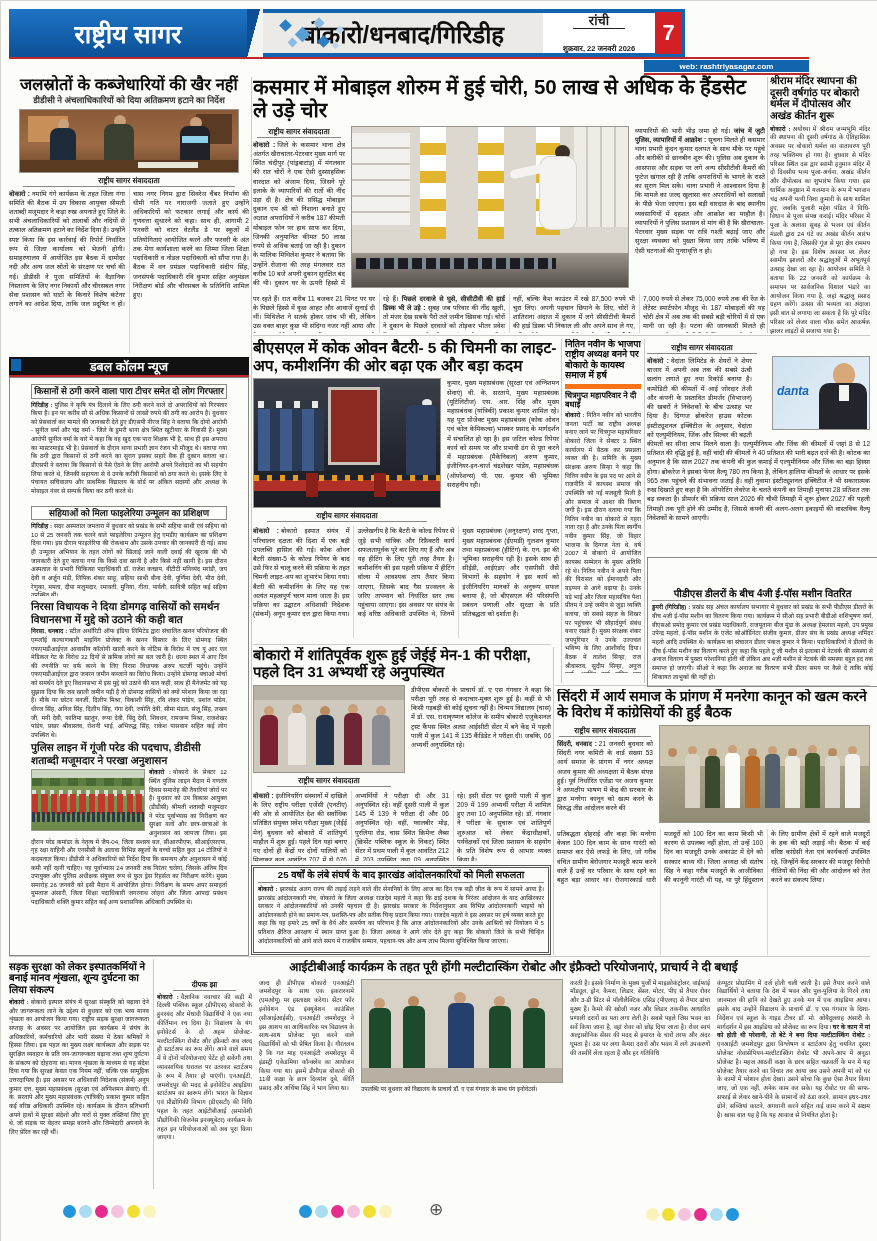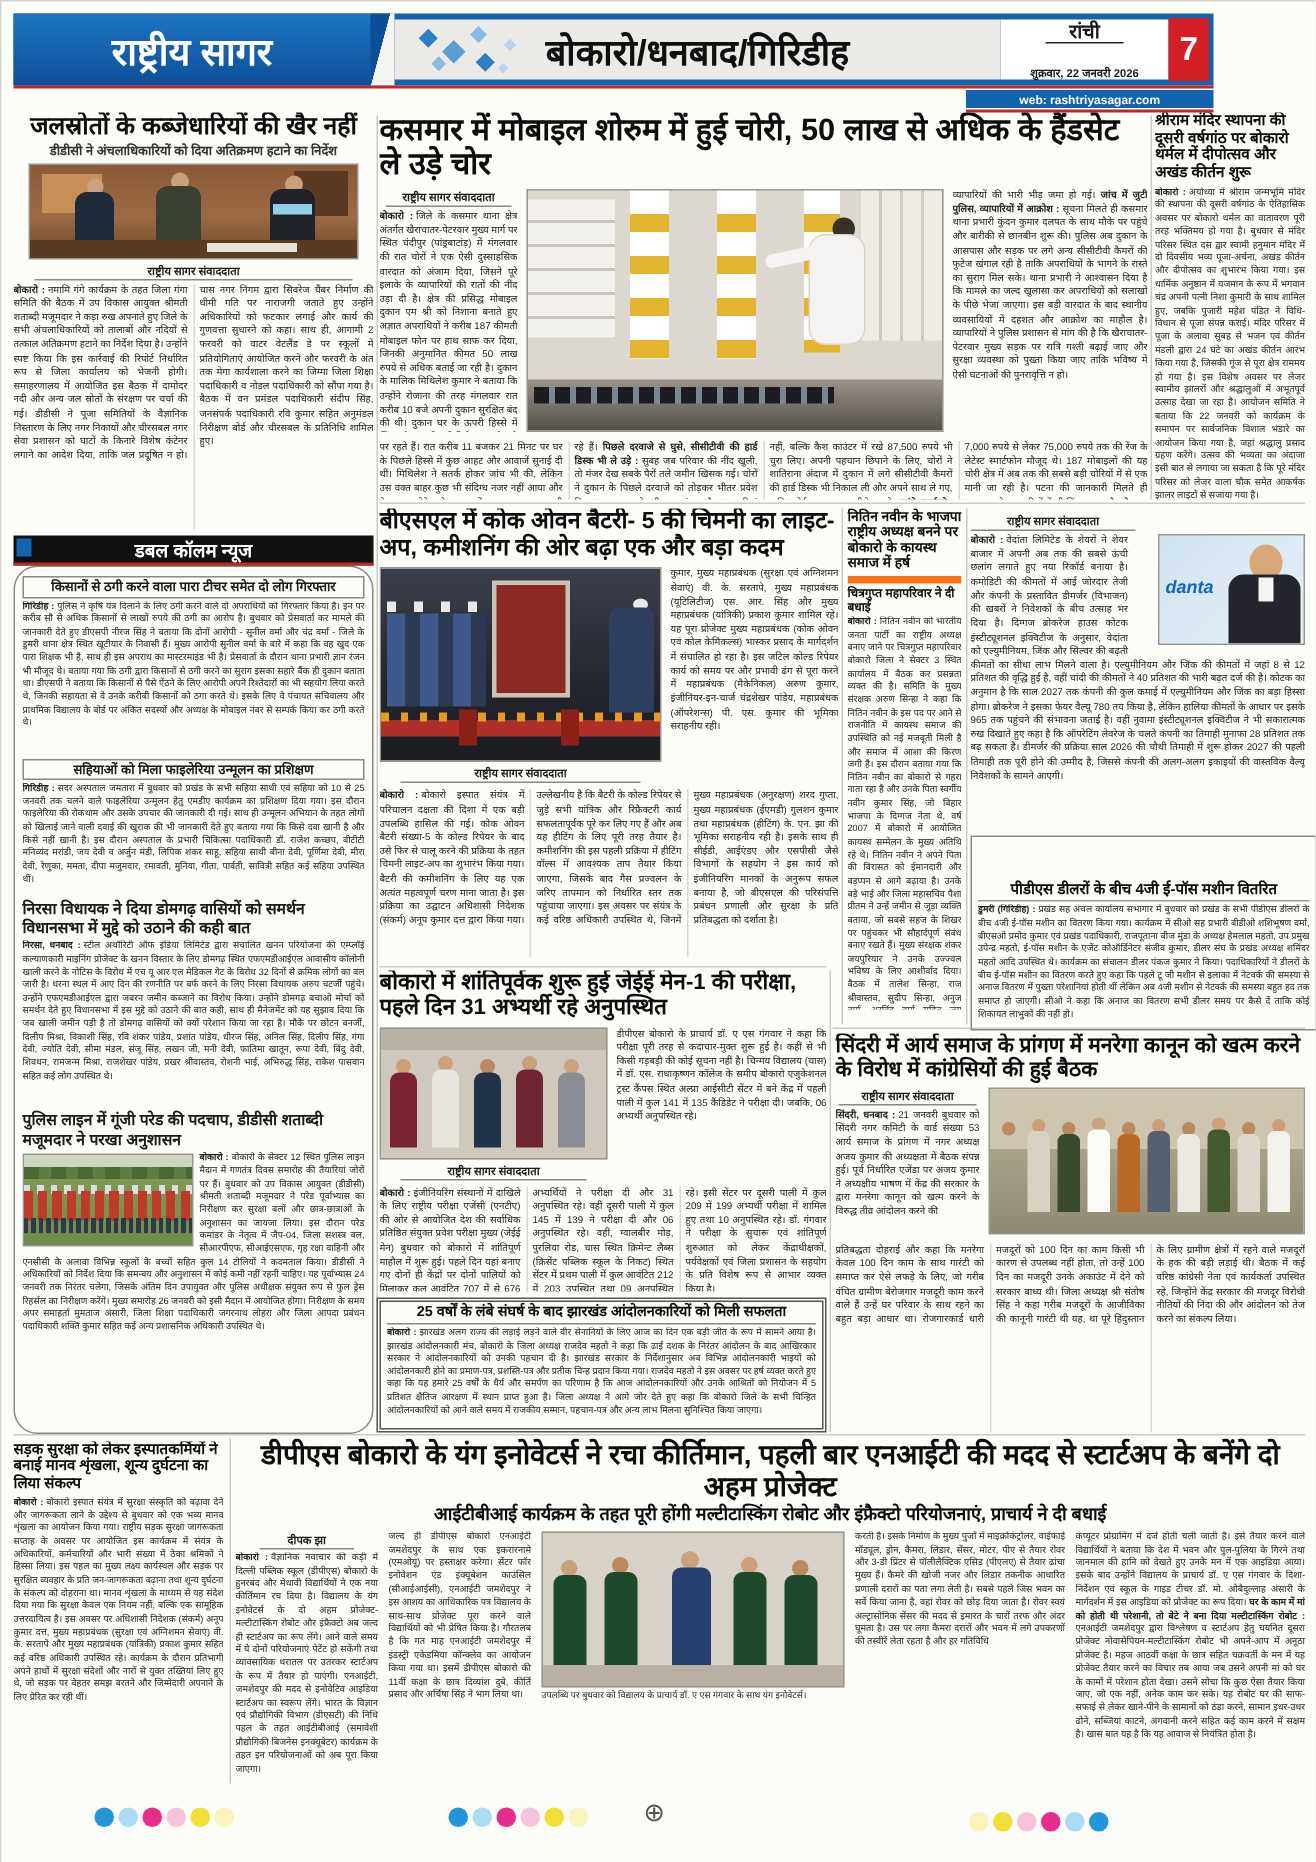--- a/index.html
+++ b/index.html
@@ -1,19 +1,19 @@
 <!DOCTYPE html>
 <html><head>
 <meta charset="utf-8">
 <style>
   html,body{margin:0;padding:0;background:#e8e8e4;font-family:"Liberation Sans","DejaVu Sans",sans-serif;}
   .page{position:relative;width:877px;height:1241px;margin:0 auto;background:#fcfcf9;border:1px solid #d5d5cf;overflow:hidden;color:#1b1b1b;}
   .abs{position:absolute;}
   
-  .banner{position:absolute;left:8px;top:8px;width:800px;height:48px;background:#1264ae;display:flex;}
+  .banner{position:absolute;left:8px;top:8px;width:676px;height:48px;background:#1264ae;display:flex;}
   .logo{width:238px;background:linear-gradient(180deg,#1d74c4,#0d4f97);color:#fff;font-size:25px;font-weight:bold;display:flex;align-items:center;justify-content:center;}
   .logo-div{width:16px;background:linear-gradient(105deg,#0d4f97 45%,#f4f4f1 46%);}
   .mid{flex:1;margin:4px 0;background:#eceae6;position:relative;display:flex;align-items:center;justify-content:center;}
   .sect-title{font-size:24px;font-weight:bold;color:#0f0f0f;letter-spacing:0;}
   .diamond{position:absolute;background:#2d7fc4;transform:rotate(45deg);}
   .datebox{width:112px;margin:4px 0;background:#fff;display:flex;flex-direction:column;align-items:center;justify-content:center;}
   .city{font-size:13px;font-weight:bold;border-bottom:1.5px solid #222;padding:0 16px;line-height:1.2;}
   .date{font-size:7.5px;font-weight:bold;margin-top:14px;}
   .pageno{width:27px;margin:3px 3px 3px 0;background:#d41f26;color:#fff;font-size:22px;font-weight:bold;display:flex;align-items:center;justify-content:center;}
   .redrule{position:absolute;left:8px;top:56px;width:800px;height:2px;background:#c0272d;}
@@ -136,21 +136,21 @@
   <div class="abs" style="left:769px;top:74px;width:100px;height:278px;overflow:hidden;">
     <div class="hl" style="font-size:10.2px;">श्रीराम मंदिर स्थापना की दूसरी वर्षगांठ पर बोकारो थर्मल में दीपोत्सव और अखंड कीर्तन शुरू</div>
     <div class="body" style="height:218px;margin-top:3px;font-size:6.2px;"><b class="dl">बोकारो :</b><span>अयोध्या में श्रीराम जन्मभूमि मंदिर की स्थापना की दूसरी वर्षगांठ के ऐतिहासिक अवसर पर बोकारो थर्मल का वातावरण पूरी तरह भक्तिमय हो गया है। बुधवार से मंदिर परिसर स्थित दस द्वार स्वामी हनुमान मंदिर में दो दिवसीय भव्य पूजा-अर्चना, अखंड कीर्तन और दीपोत्सव का शुभारंभ किया गया। इस धार्मिक अनुष्ठान में यजमान के रूप में भगवान चंद्र अपनी पत्नी निशा कुमारी के साथ शामिल हुए, जबकि पुजारी महेश पंडित ने विधि-विधान से पूजा संपन्न कराई। मंदिर परिसर में पूजा के अलावा सुबह से भजन एवं कीर्तन मंडली द्वारा 24 घंटे का अखंड कीर्तन आरंभ किया गया है, जिसकी गूंज से पूरा क्षेत्र राममय हो गया है। इस विशेष अवसर पर लेजर स्वामीय झालरों और श्रद्धालुओं में अभूतपूर्व उत्साह देखा जा रहा है। आयोजन समिति ने बताया कि 22 जनवरी को कार्यक्रम के समापन पर सार्वजनिक विशाल भंडारे का आयोजन किया गया है, जहां श्रद्धालु प्रसाद ग्रहण करेंगे। उत्सव की भव्यता का अंदाजा इसी बात से लगाया जा सकता है कि पूरे मंदिर परिसर को लेजर वाला चौक समेत आकर्षक झालर लाइटों से सजाया गया है।</span></div>
   </div>
 
   <div class="abs" style="left:8px;top:356px;width:240px;height:597px;">
     <div class="dblbar">
         <span class="chip"></span>
         <span>डबल कॉलम न्यूज</span>
       </div>
-    <div class="box" style="height:571px;padding:3px 5px;overflow:hidden;border-radius:16px;">
+    <div class="box" style="height:571px;padding:3px 21px;overflow:hidden;">
       <div>
         <div class="ititle">किसानों से ठगी करने वाला पारा टीचर समेत दो लोग गिरफ्तार</div>
         <div class="body" style="height:102px;font-size:6.1px;"><b class="dl">गिरिडीह :</b><span>पुलिस ने कृषि यंत्र दिलाने के लिए ठगी करने वाले दो अपराधियों को गिरफ्तार किया है। इन पर करीब सौ से अधिक किसानों से लाखों रुपये की ठगी का आरोप है। बुधवार को प्रेसवार्ता कर मामले की जानकारी देते हुए डीएसपी नीरज सिंह ने बताया कि दोनों आरोपी - सुनील वर्मा और चंद्र वर्मा - जिले के डुमरी थाना क्षेत्र स्थित खूटीयार के निवासी हैं। मुख्य आरोपी सुनील वर्मा के बारे में कहा कि वह खुद एक पारा शिक्षक भी है, साथ ही इस अपराध का मास्टरमाइंड भी है। प्रेसवार्ता के दौरान थाना प्रभारी ज्ञान रंजन भी मौजूद थे। बताया गया कि ठगी द्वारा किसानों से ठगी करने का सुराग इसका सहारे बैंक ही दुकान बताता था। डीएसपी ने बताया कि किसानों से पैसे ऐंठने के लिए आरोपी अपने रिश्तेदारों का भी सहयोग लिया करते थे, जिनकी सहायता से वे उनके करीबी किसानों को ठगा करते थे। इसके लिए वे पंचायत सचिवालय और प्राथमिक विद्यालय के बोर्ड पर अंकित सदस्यों और अध्यक्ष के मोबाइल नंबर से सम्पर्क किया कर ठगी करते थे।</span></div>
       </div>
       <div>
         <div class="ititle">सहियाओं को मिला फाइलेरिया उन्मूलन का प्रशिक्षण</div>
         <div class="body" style="height:74px;font-size:6.1px;"><b class="dl">गिरिडीह :</b><span>सदर अस्पताल जमतारा में बुधवार को प्रखंड के सभी सहिया साथी एवं सहिया को 10 से 25 जनवरी तक चलने वाले फाइलेरिया उन्मूलन हेतु एमडीए कार्यक्रम का प्रशिक्षण दिया गया। इस दौरान फाइलेरिया की रोकथाम और उसके उपचार की जानकारी दी गई। साथ ही उन्मूलन अभियान के तहत लोगों को खिलाई जाने वाली दवाई की खुराक की भी जानकारी देते हुए बताया गया कि किसे दवा खानी है और किसे नहीं खानी है। इस दौरान अस्पताल के प्रभारी चिकित्सा पदाधिकारी डॉ. राजेश कच्छप, बीटीटी मनिव्यंद मरांडी, जय देवी व अर्जुन मंडी, लिपिक शंकर साहू, सहिया साथी बीना देवी, पूर्णिमा देवी, मीरा देवी, रेणुका, ममता, दीपा मजुमदार, रमावती, मुनिया, गीता, पार्वती, सावित्री सहित कई सहिया उपस्थित थीं।</span></div>
       </div>
       <div>
         <div class="ititle2">निरसा विधायक ने दिया डोमगढ़ वासियों को समर्थन विधानसभा में मुद्दे को उठाने की कही बात</div>
@@ -278,21 +278,20 @@
     </div>
     <div class="body c3" style="height:134px;margin-top:4px;">प्रतिबद्धता दोहराई और कहा कि मनरेगा केवल 100 दिन काम के साथ गारंटी को समाप्त कर ऐसे लफड़े के लिए, जो गरीब वंचित ग्रामीण बेरोजगार मजदूरी काम करने वाले हैं उन्हें घर परिवार के साथ रहने का बहुत बड़ा आधार था। रोजगारकार्ड धारी मजदूरों को 100 दिन का काम किसी भी कारण से उपलब्ध नहीं होता, तो उन्हें 100 दिन का मजदूरी उनके अकाउंट में देने को सरकार बाध्य थी। जिला अध्यक्ष श्री संतोष सिंह ने कहा गरीब मजदूरों के आजीविका की कानूनी गारंटी थी यह, था पूरे हिंदुस्तान के लिए ग्रामीण क्षेत्रों में रहने वाले मजदूरों के हक की बड़ी लड़ाई थी। बैठक में कई वरिष्ठ कांग्रेसी नेता एवं कार्यकर्ता उपस्थित रहे, जिन्होंने केंद्र सरकार की मजदूर विरोधी नीतियों की निंदा की और आंदोलन को तेज करने का संकल्प लिया।</div>
   </div>
 
   <div class="abs" style="left:8px;top:960px;width:140px;height:228px;overflow:hidden;">
     <div class="hl" style="font-size:10px;">सड़क सुरक्षा को लेकर इस्पातकर्मियों ने बनाई मानव शृंखला, शून्य दुर्घटना का लिया संकल्प</div>
     <div class="body" style="height:186px;margin-top:3px;font-size:6.1px;"><b class="dl">बोकारो :</b><span>बोकारो इस्पात संयंत्र में सुरक्षा संस्कृति को बढ़ावा देने और जागरूकता लाने के उद्देश्य से बुधवार को एक भव्य मानव शृंखला का आयोजन किया गया। राष्ट्रीय सड़क सुरक्षा जागरूकता सप्ताह के अवसर पर आयोजित इस कार्यक्रम में संयंत्र के अधिकारियों, कर्मचारियों और भारी संख्या में ठेका श्रमिकों ने हिस्सा लिया। इस पहल का मुख्य लक्ष्य कार्यस्थल और सड़क पर सुरक्षित व्यवहार के प्रति जन-जागरूकता बढ़ाना तथा शून्य दुर्घटना के संकल्प को दोहराना था। मानव शृंखला के माध्यम से यह संदेश दिया गया कि सुरक्षा केवल एक नियम नहीं, बल्कि एक सामूहिक उत्तरदायित्व है। इस अवसर पर अधिशासी निदेशक (संकर्म) अनूप कुमार दत्त, मुख्य महाप्रबंधक (सुरक्षा एवं अग्निशमन सेवाएं) वी. के. सरतापे और मुख्य महाप्रबंधक (यांत्रिकी) प्रकाश कुमार सहित कई वरिष्ठ अधिकारी उपस्थित रहे। कार्यक्रम के दौरान प्रतिभागी अपने हाथों में सुरक्षा संदेशों और नारों से युक्त तख्तियां लिए हुए थे, जो सड़क पर बेहतर समझ बरतने और जिम्मेदारी अपनाने के लिए प्रेरित कर रही थीं।</span></div>
   </div>
 
   <div class="abs" style="left:156px;top:958px;width:713px;height:248px;overflow:hidden;">
-    <div class="hl ctr" style="font-size:18.5px;">डीपीएस बोकारो के यंग इनोवेटर्स ने रचा कीर्तिमान, पहली बार एनआईटी की मदद से स्टार्टअप के बनेंगे दो अहम प्रोजेक्ट</div>
     <div class="hl ctr" style="font-size:12px;margin-top:2px;">आईटीबीआई कार्यक्रम के तहत पूरी होंगी मल्टीटास्किंग रोबोट और इंफ्रैक्टो परियोजनाएं, प्राचार्य ने दी बधाई</div>
     <div style="display:flex;gap:7px;margin-top:4px;">
       <div style="width:95px;flex:none;">
         <div class="byl" style="margin:0 16px 2px;">दीपक झा</div>
         <div class="body" style="height:176px;font-size:6.2px;"><b class="dl">बोकारो :</b><span>वैज्ञानिक नवाचार की कड़ी में दिल्ली पब्लिक स्कूल (डीपीएस) बोकारो के हुनरबंद और मेधावी विद्यार्थियों ने एक नया कीर्तिमान रच दिया है। विद्यालय के यंग इनोवेटर्स के दो अहम प्रोजेक्ट- मल्टीटास्किंग रोबोट और इंफ्रैक्टो अब जल्द ही स्टार्टअप का रूप लेंगे। आने वाले समय में ये दोनों परियोजनाएं पेटेंट हो सकेंगी तथा व्यावसायिक धरातल पर उतरकर स्टार्टअप के रूप में तैयार हो पाएंगी। एनआईटी, जमशेदपुर की मदद से इनोवेटिव आइडिया स्टार्टअप का स्वरूप लेंगे। भारत के विज्ञान एवं प्रौद्योगिकी विभाग (डीएसटी) की निधि पहल के तहत आईटीबीआई (समावेशी प्रौद्योगिकी बिजनेस इनक्यूबेटर) कार्यक्रम के तहत इन परियोजनाओं को अब पूरा किया जाएगा।</span></div>
       </div>
       <div class="body" style="width:95px;flex:none;height:190px;font-size:6.2px;">जल्द ही डीपीएस बोकारो एनआईटी जमशेदपुर के साथ एक इकरारनामे (एमओयू) पर हस्ताक्षर करेगा। सेंटर फॉर इनोवेशन एंड इंक्यूबेशन काउंसिल (सीआईआईसी), एनआईटी जमशेदपुर ने इस आशय का आधिकारिक पत्र विद्यालय के साथ-साथ प्रोजेक्ट पूरा करने वाले विद्यार्थियों को भी प्रेषित किया है। गौरतलब है कि गत माह एनआईटी जमशेदपुर में इंडस्ट्री एकेडमिया कॉन्क्लेव का आयोजन किया गया था। इसमें डीपीएस बोकारो की 11वीं कक्षा के छात्र दिव्यांश दुबे, कीर्ति प्रसाद और अर्चिषा सिंह ने भाग लिया था।</div>
       <div style="width:202px;flex:none;">
         <div class="ph" style="width:200px;height:102px;background:#d8d2c6;">
           <div class="b" style="left:0;bottom:0;width:100%;height:14px;background:#b8b0a2;"></div>

